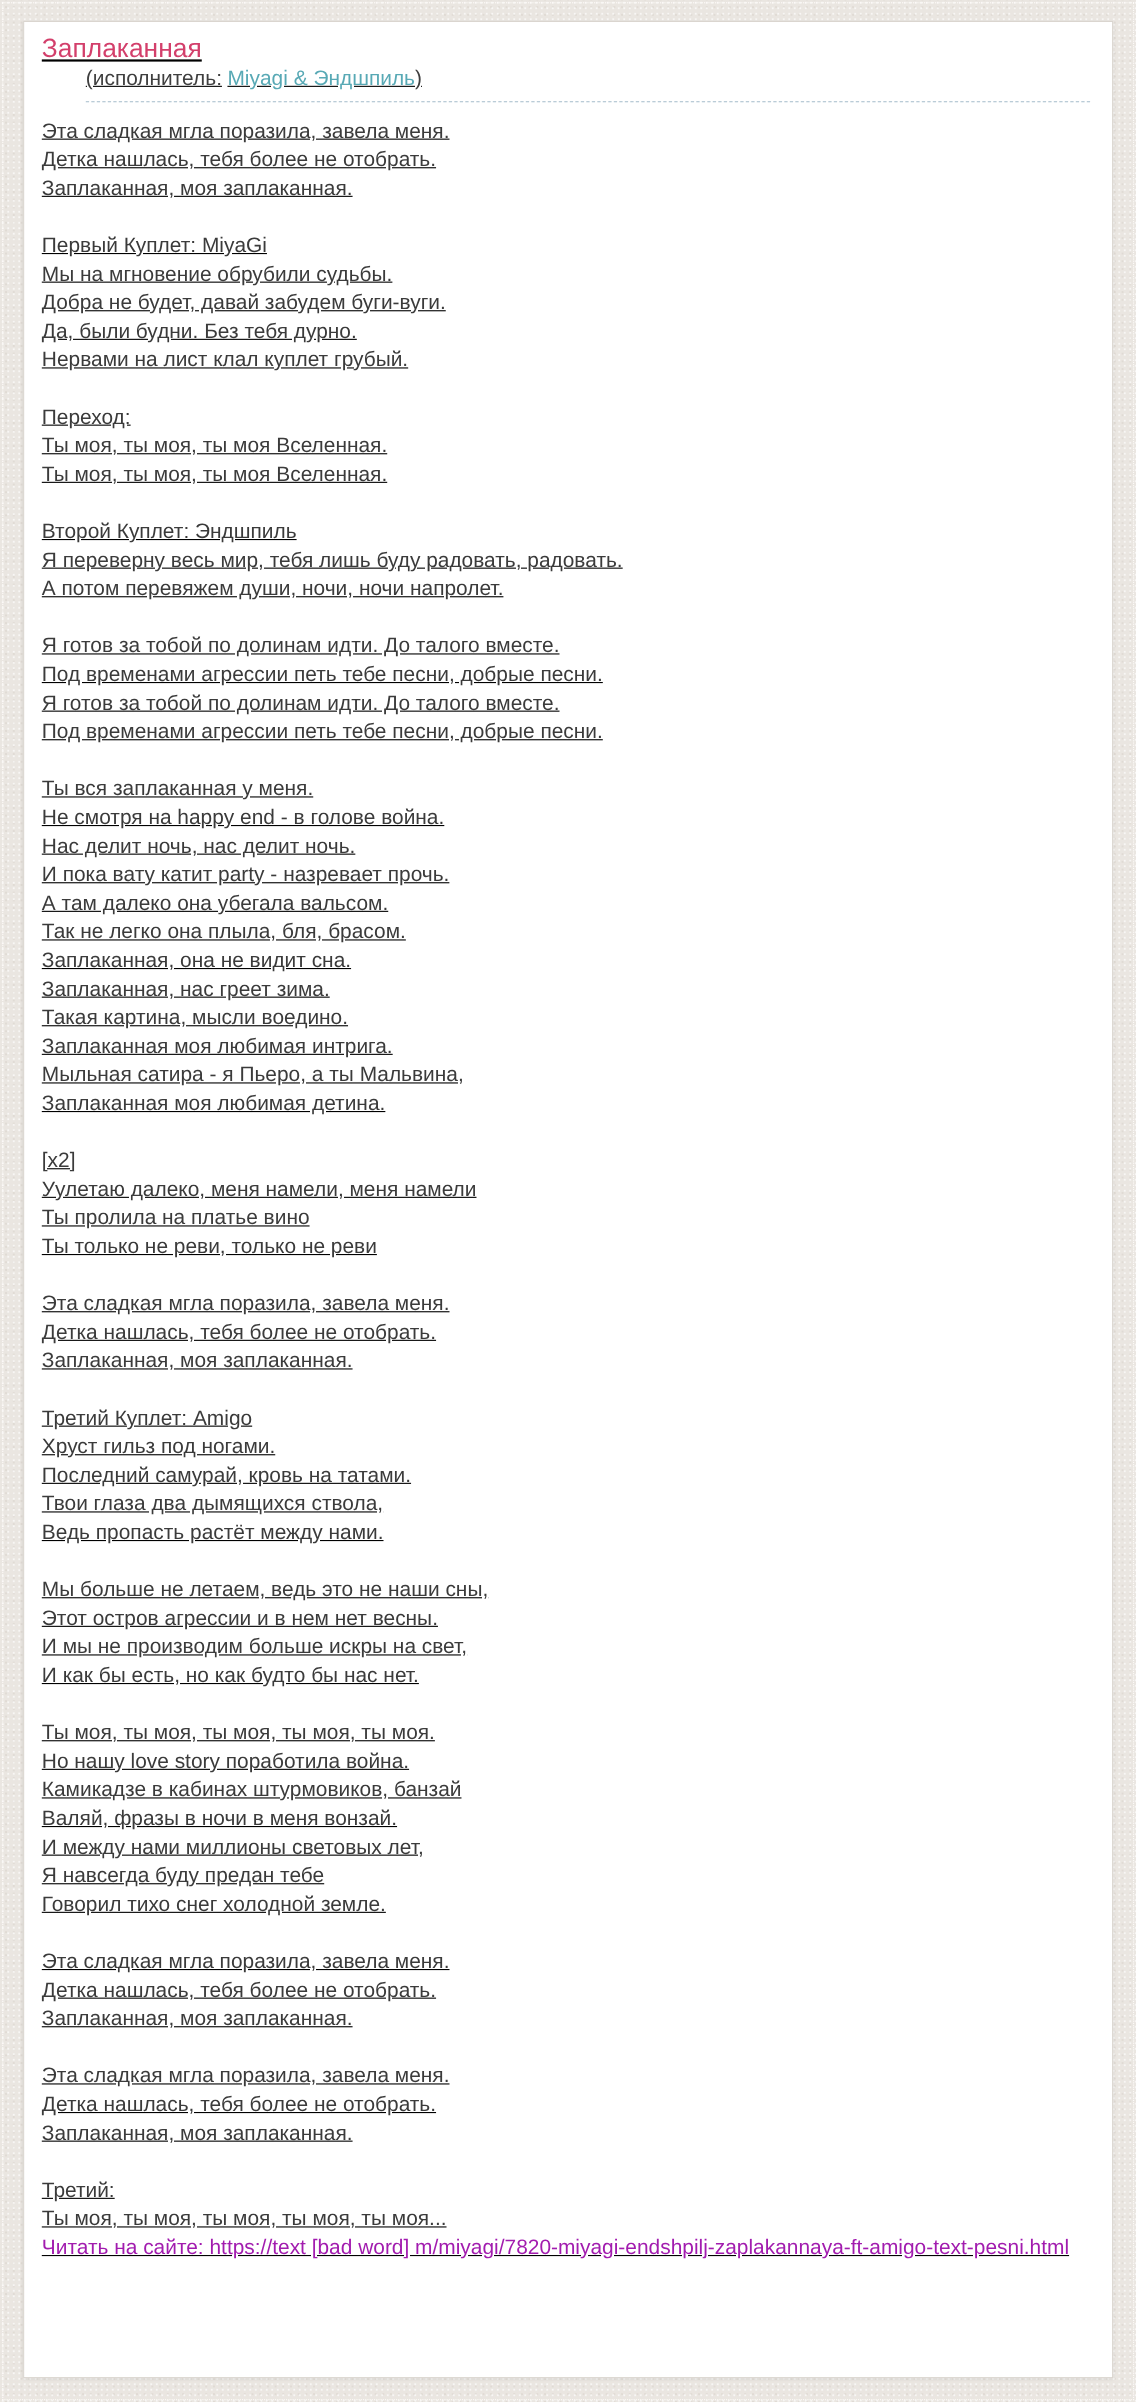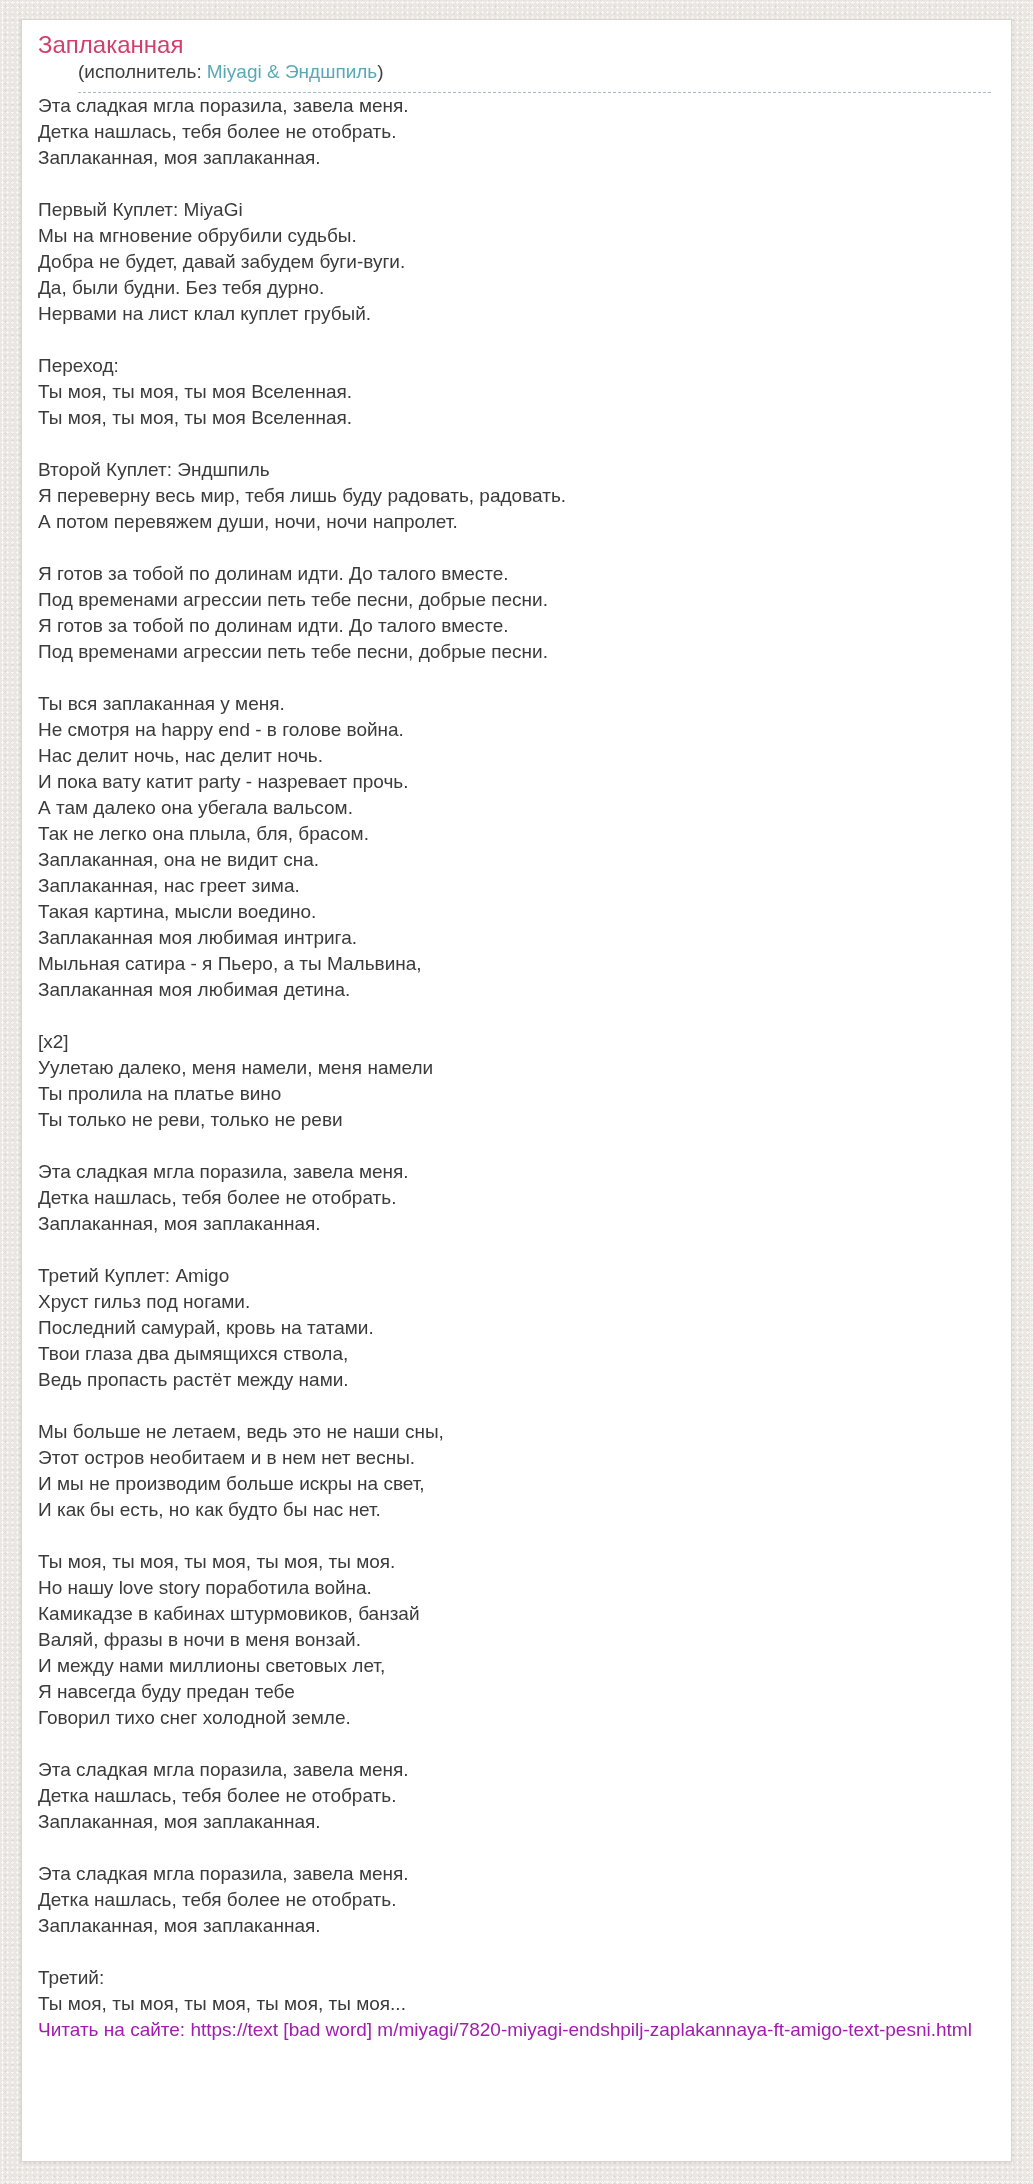--- a/index.html
+++ b/index.html
@@ -29,20 +29,21 @@
     position: absolute;
     left: 21px;
     top: 19px;
     width: 991px;
     height: 2143px;
     box-sizing: border-box;
     background: #ffffff;
     border: 1px solid #dad5cf;
     box-shadow: 0 1px 3px rgba(0,0,0,0.10);
     padding: 10px 20px 0 16px;
+    text-decoration: underline;
   }
   .song-title {
     margin: 0;
     font-size: 24px;
     line-height: 30px;
     font-weight: normal;
     color: #d33f6b;
   }
   .artist-row {
     font-size: 19px;
@@ -53,20 +54,21 @@
     margin-left: 40px;
   }
   .artist-link {
     color: #58a9b5;
     text-decoration: none;
     cursor: pointer;
     margin-left: 5px;
   }
   .artist-suffix { color: #3f3f3f; }
   .lyrics {
+    margin-top: 14px;
     font-size: 19px;
     line-height: 26px;
     color: #3b3b3b;
   }
   .stanza + .stanza { margin-top: 26px; }
   .lyric-line { white-space: pre; }
   .footer-line {
     font-size: 19px;
     line-height: 26px;
     color: #a21caf;
@@ -142,21 +144,21 @@
       </div>
       <div class="stanza">
         <div class="lyric-line">Третий Куплет: Amigo</div>
         <div class="lyric-line">Хруст гильз под ногами.</div>
         <div class="lyric-line">Последний самурай, кровь на татами.</div>
         <div class="lyric-line">Твои глаза два дымящихся ствола,</div>
         <div class="lyric-line">Ведь пропасть растёт между нами.</div>
       </div>
       <div class="stanza">
         <div class="lyric-line">Мы больше не летаем, ведь это не наши сны,</div>
-        <div class="lyric-line">Этот остров необитаем и в нем нет весны.</div>
+        <div class="lyric-line">Этот остров агрессии и в нем нет весны.</div>
         <div class="lyric-line">И мы не производим больше искры на свет,</div>
         <div class="lyric-line">И как бы есть, но как будто бы нас нет.</div>
       </div>
       <div class="stanza">
         <div class="lyric-line">Ты моя, ты моя, ты моя, ты моя, ты моя.</div>
         <div class="lyric-line">Но нашу love story поработила война.</div>
         <div class="lyric-line">Камикадзе в кабинах штурмовиков, банзай</div>
         <div class="lyric-line">Валяй, фразы в ночи в меня вонзай.</div>
         <div class="lyric-line">И между нами миллионы световых лет,</div>
         <div class="lyric-line">Я навсегда буду предан тебе</div>

